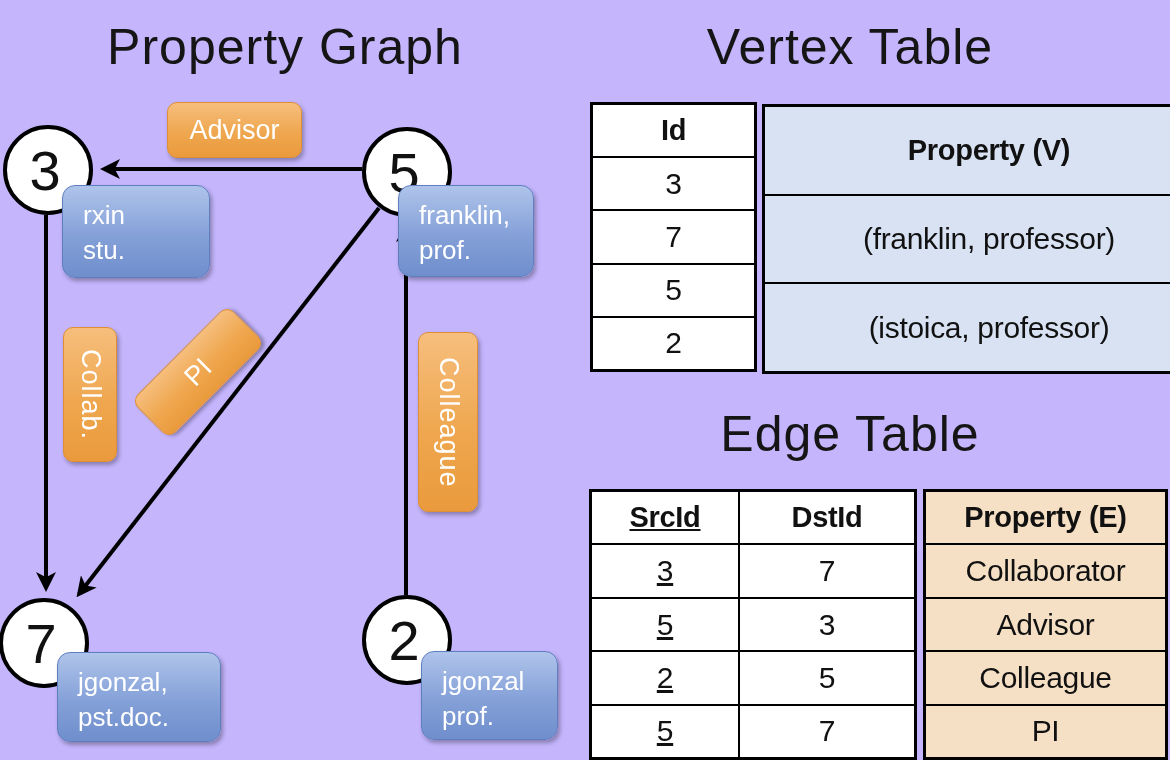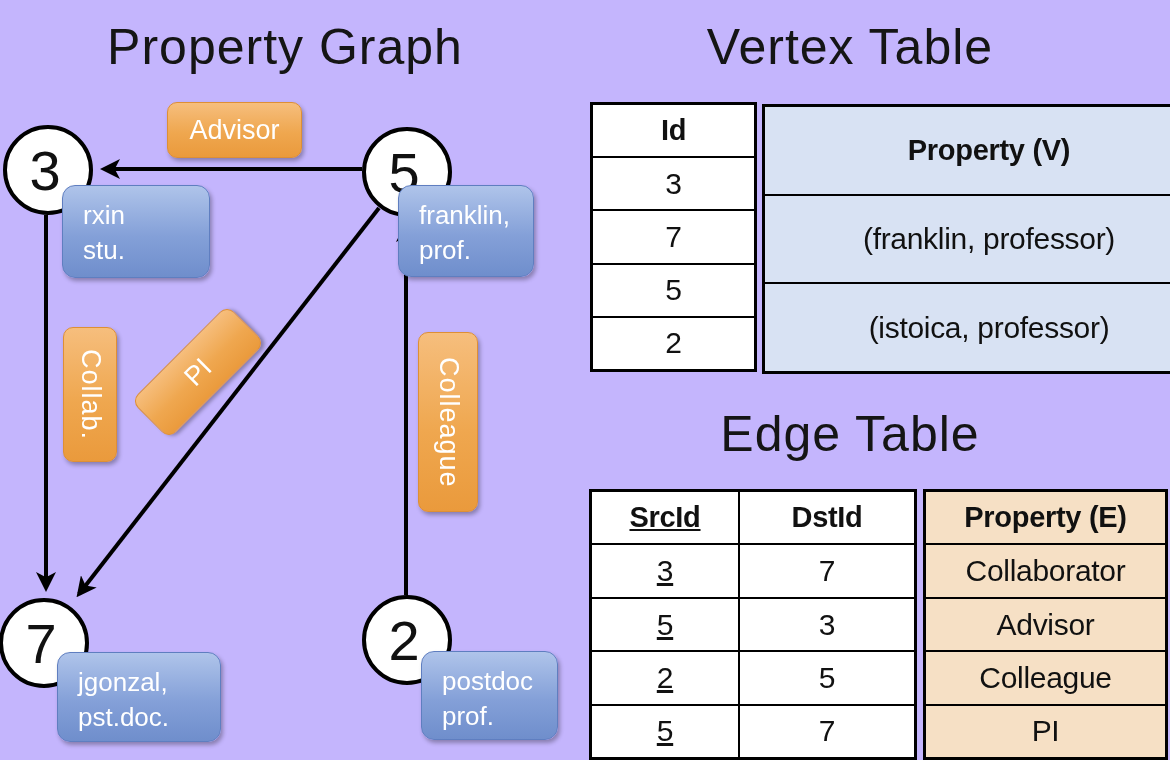--- a/index.html
+++ b/index.html
@@ -98,21 +98,21 @@
   </div>
   <div class="vbox" style="left:398px;top:185px;width:136px;height:92px;">
     <div>franklin,</div>
     <div>prof.</div>
   </div>
   <div class="vbox" style="left:57px;top:652px;width:164px;height:90px;">
     <div>jgonzal,</div>
     <div>pst.doc.</div>
   </div>
   <div class="vbox" style="left:421px;top:651px;width:137px;height:89px;">
-    <div>postdoc</div>
+    <div>jgonzal</div>
     <div>prof.</div>
   </div>
 
   <div class="epill" style="left:167px;top:102px;width:135px;height:56px;">
     <span>Advisor</span>
   </div>
   <div class="epill" style="left:63px;top:327px;width:54px;height:135px;">
     <span class="vtext">Collab.</span>
   </div>
   <div class="epill" style="left:130px;top:345px;width:136px;height:54px;transform:rotate(-45deg);">

